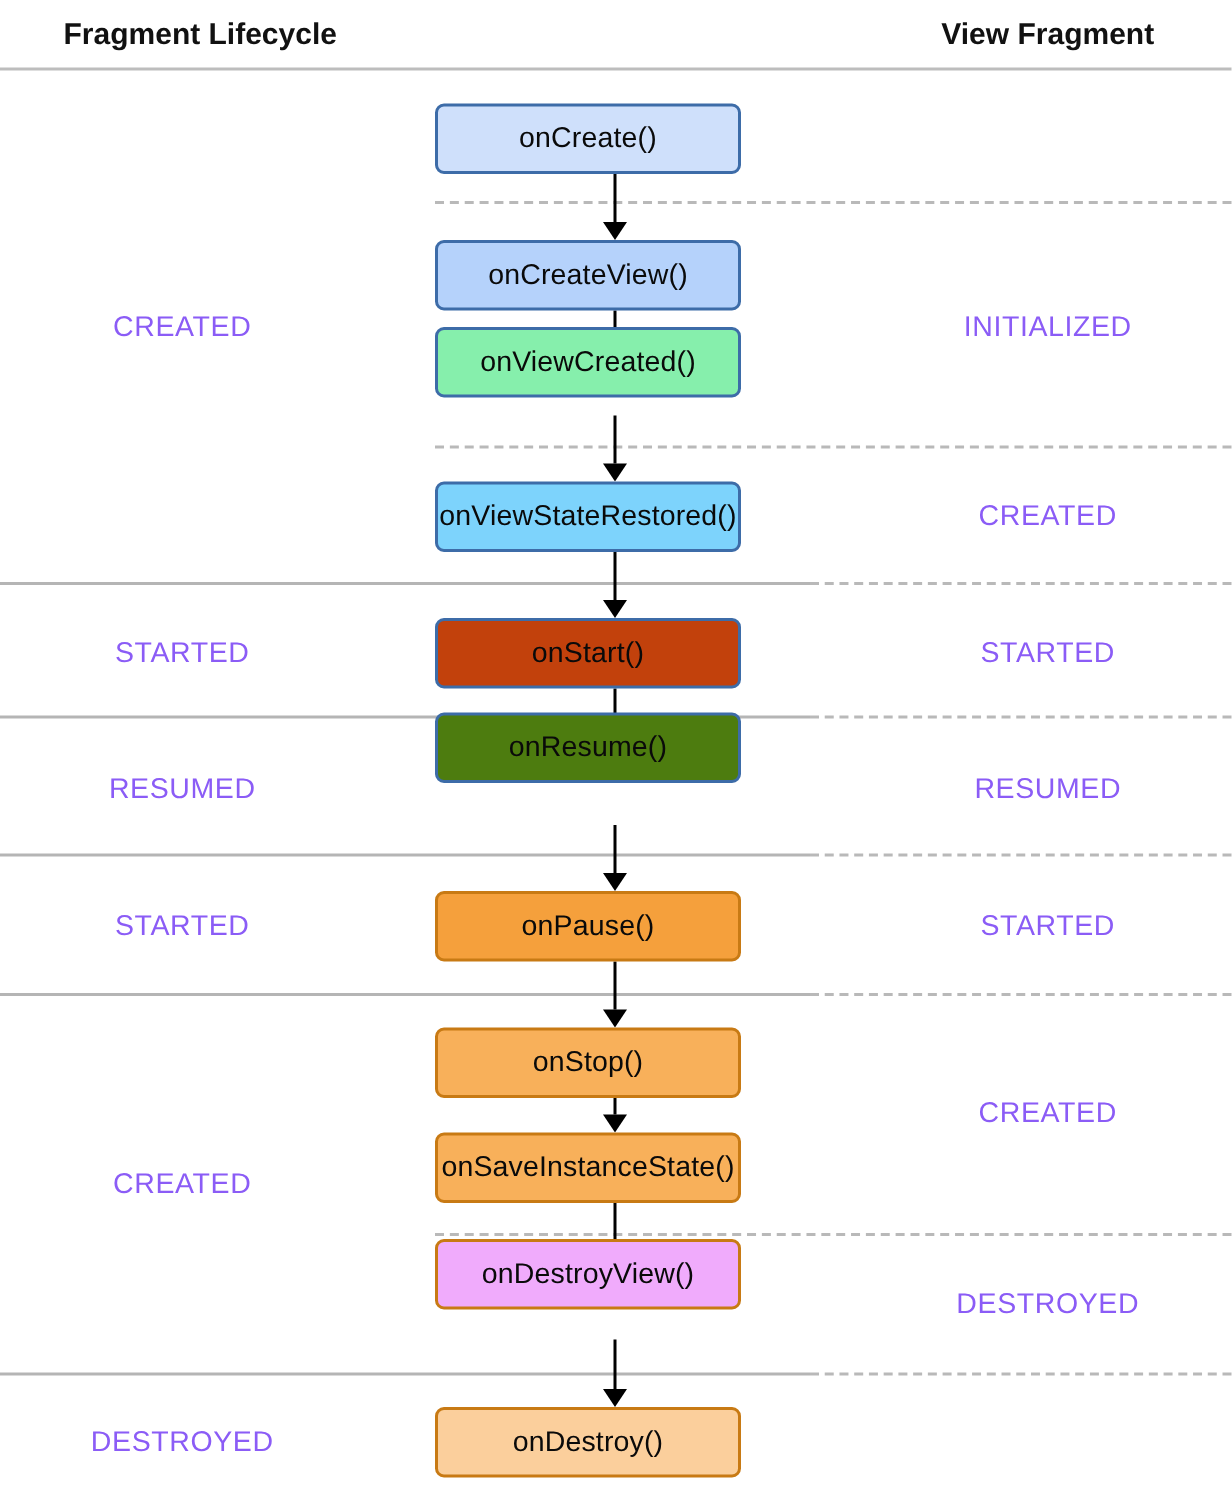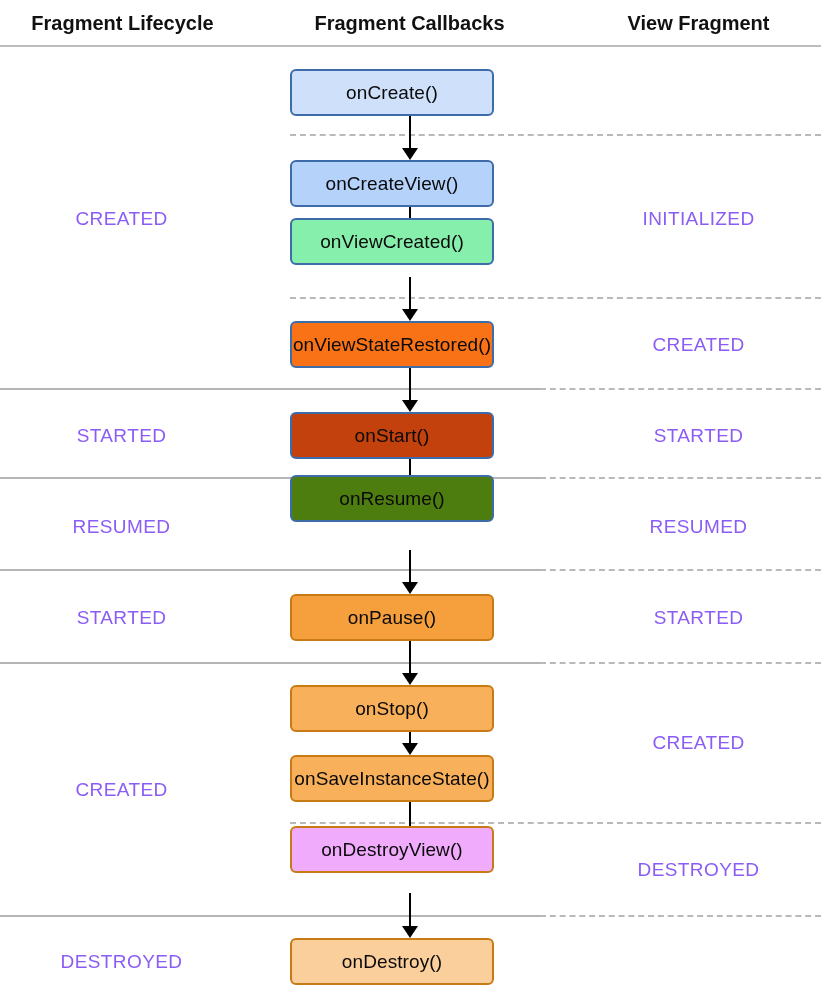--- a/index.html
+++ b/index.html
@@ -3,21 +3,21 @@
 <meta charset="utf-8">
 <style>
   html,body{margin:0;padding:0;background:#ffffff;}
   body{width:821px;height:1004px;position:relative;overflow:hidden;
        font-family:"Liberation Sans","DejaVu Sans",sans-serif;color:#000;}
   #stage{position:absolute;left:0;top:0;width:821px;height:1004px;}
 
   
   .hdr{position:absolute;top:8px;height:30px;line-height:30px;
        font-size:20px;font-weight:700;text-align:center;color:#111;}
-  .hdr.c1{left:1px;width:243px;}
+  .hdr.c1{left:12px;width:243px;}
   .hdr.c2{left:243px;width:333px;}
   .hdr.c3{left:576px;width:245px;}
   .hdr-rule{position:absolute;left:0;top:45px;width:821px;height:2px;
             background:#bdbdbd;}
 
   
   .sep{position:absolute;height:0;left:0;width:821px;}
   .sep .solid{position:absolute;left:0;top:0;height:2px;background:#b5b5b5;}
   .sep .dash{position:absolute;top:0;height:0;
              border-top:2px dashed #b9b9b9;}
@@ -40,21 +40,20 @@
   .ahead{position:absolute;left:402px;width:0;height:0;
          border-left:8px solid transparent;border-right:8px solid transparent;
          border-top:12px solid #000;}
 </style>
 </head>
 <body>
 
 <div id="stage">
 
   <div class="hdr c1">Fragment Lifecycle</div>
-  <div class="hdr c2">Fragment Callbacks</div>
   <div class="hdr c3">View Fragment</div>
   <div class="hdr-rule"></div>
 
   <div id="separators-layer">
       <div class="sep" style="top: 134px;">
         <div class="dash" style="left: 290px; width: 531px;"></div>
       </div>
       <div class="sep" style="top: 297px;">
         <div class="dash" style="left: 290px; width: 531px;"></div>
       </div>
@@ -118,21 +117,21 @@
       <div class="state right" style="top: 425px;">STARTED</div>
       <div class="state right" style="top: 516px;">RESUMED</div>
       <div class="state right" style="top: 607px;">STARTED</div>
       <div class="state right" style="top: 732px;">CREATED</div>
       <div class="state right" style="top: 859px;">DESTROYED</div>
     </div>
   <div id="callbacks-layer">
       <div class="cb" style="top: 69px; background: rgb(207, 224, 251); border-color: rgb(61, 108, 168);">onCreate()</div>
       <div class="cb" style="top: 160px; background: rgb(181, 210, 251); border-color: rgb(61, 108, 168);">onCreateView()</div>
       <div class="cb" style="top: 218px; background: #86efac; border-color: rgb(61, 108, 168);">onViewCreated()</div>
-      <div class="cb" style="top: 321px; background: #f97316; border-color: rgb(61, 108, 168);">onViewStateRestored()</div>
+      <div class="cb" style="top: 321px; background: #7dd3fc; border-color: rgb(61, 108, 168);">onViewStateRestored()</div>
       <div class="cb" style="top: 412px; background: #c2410c; border-color: rgb(61, 108, 168);">onStart()</div>
       <div class="cb" style="top: 475px; background: #4d7c0f; border-color: rgb(61, 108, 168);">onResume()</div>
       <div class="cb" style="top: 594px; background: rgb(245, 160, 60); border-color: rgb(200, 122, 20);">onPause()</div>
       <div class="cb" style="top: 685px; background: rgb(248, 176, 90); border-color: rgb(200, 122, 20);">onStop()</div>
       <div class="cb" style="top: 755px; background: rgb(248, 176, 90); border-color: rgb(200, 122, 20);">onSaveInstanceState()</div>
       <div class="cb" style="top: 826px; background: #f0abfc; border-color: rgb(200, 122, 20);">onDestroyView()</div>
       <div class="cb" style="top: 938px; background: rgb(251, 207, 156); border-color: rgb(200, 122, 20);">onDestroy()</div>
     </div>
 
 </div>

